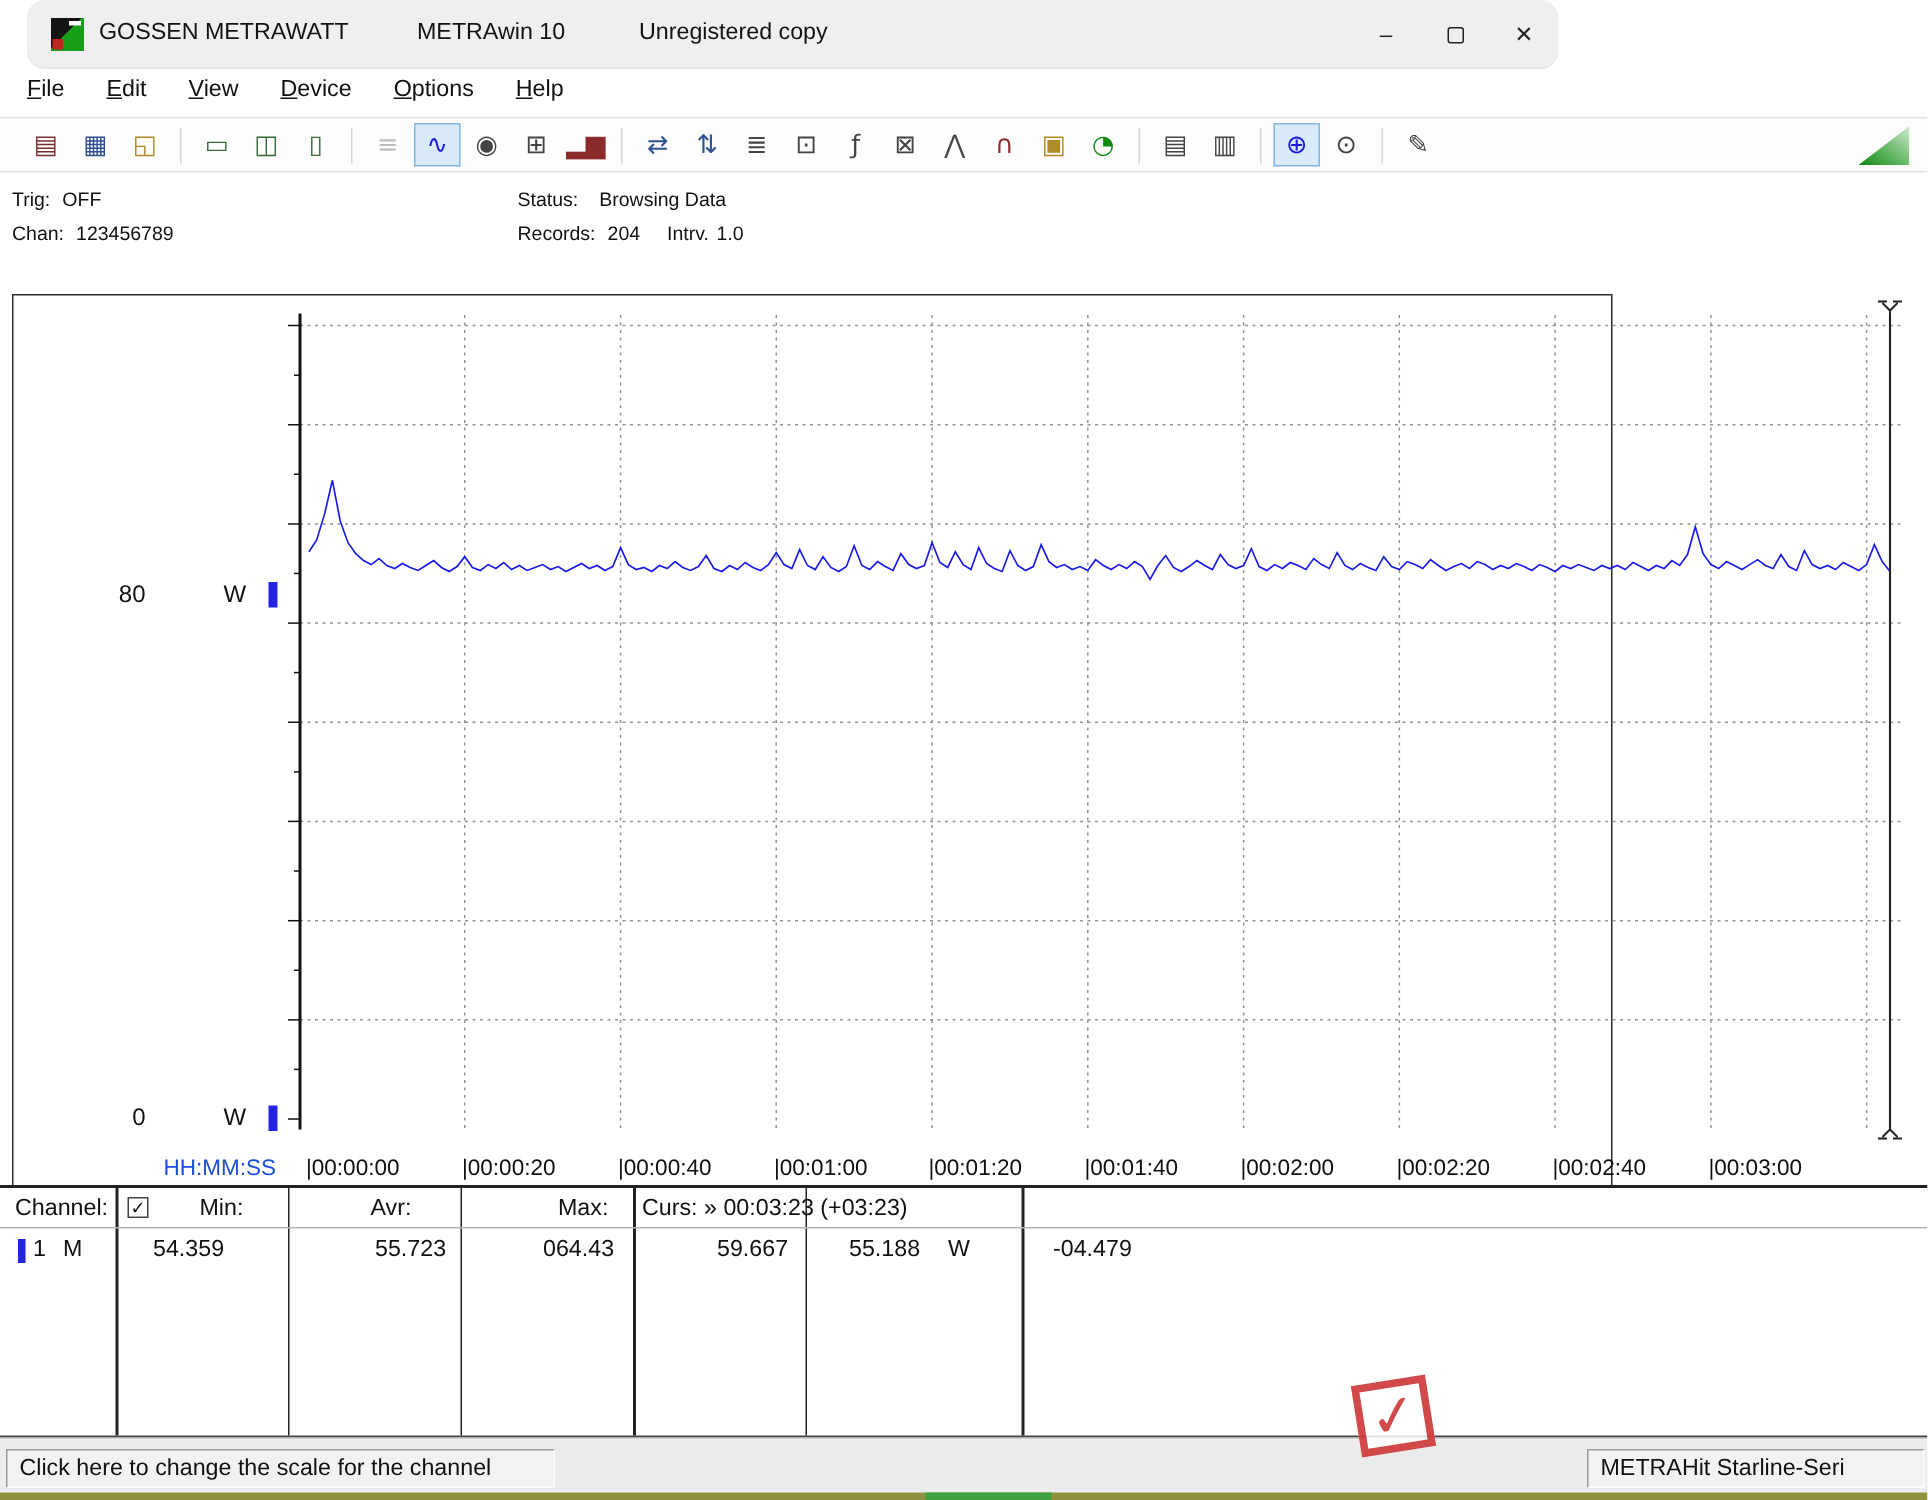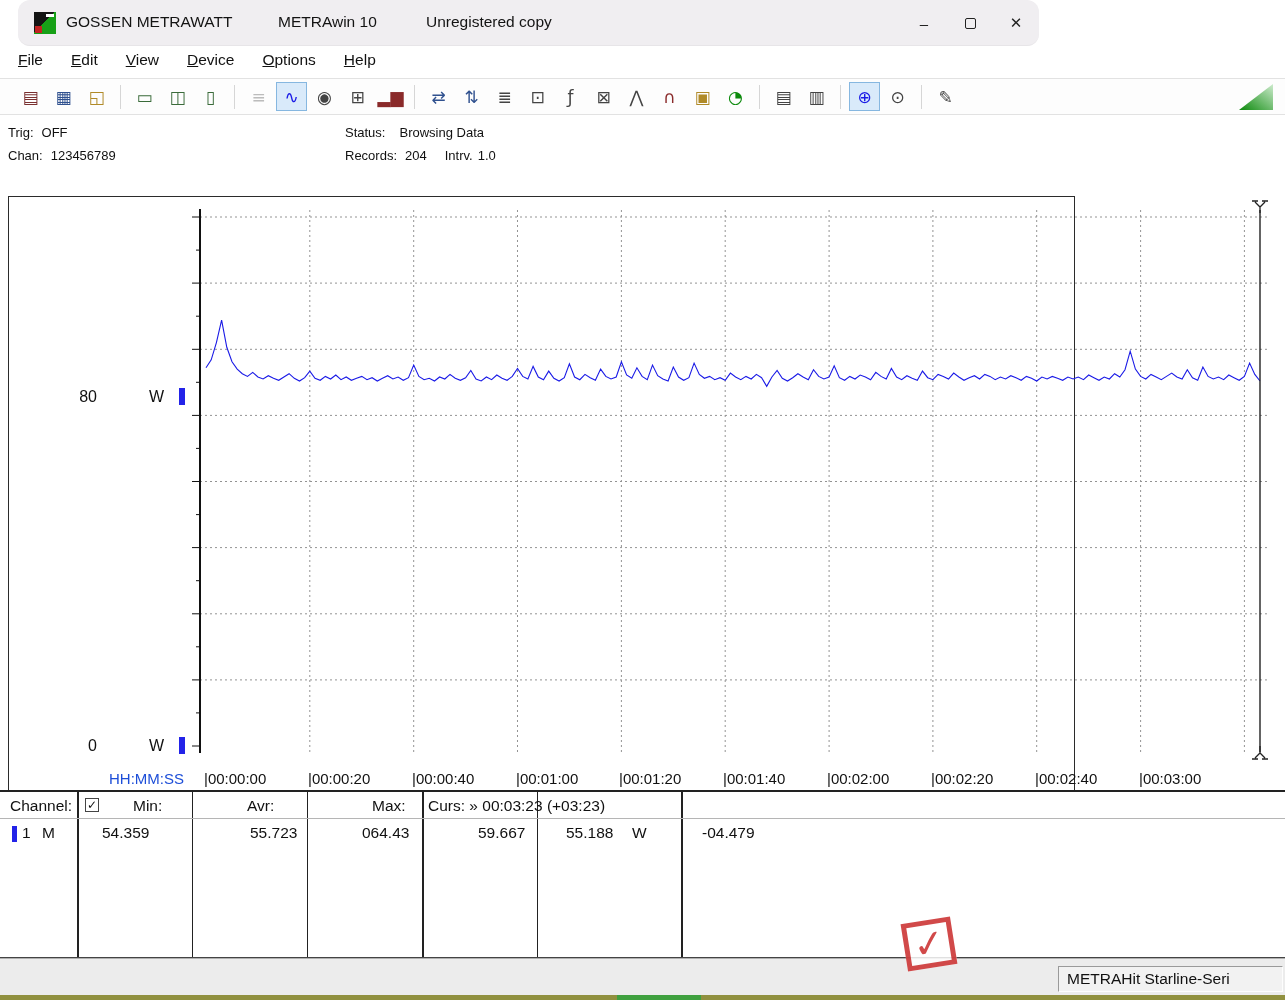--- a/index.html
+++ b/index.html
@@ -253,20 +253,21 @@
   <span class="tcell" style="left:102px; top:32px;">54.359</span>
   <span class="tcell" style="left:250px; top:32px;">55.723</span>
   <span class="tcell" style="left:362px; top:32px;">064.43</span>
   <span class="tcell" style="left:478px; top:32px;">59.667</span>
   <span class="tcell" style="left:566px; top:32px;">55.188</span>
   <span class="tcell" style="left:632px; top:32px;">W</span>
   <span class="tcell" style="left:702px; top:32px;">-04.479</span>
 </div>
 
 <div class="statusbar">
+  <div class="sb-cell" style="left:4px; width:366px;">Click here to change the scale for the channel</div>
   <div class="sb-cell" style="left:1058px; width:225px;">METRAHit Starline-Seri</div>
 </div>
 <div class="bstrip">
   <div class="bstrip-green"></div>
 </div>
 
 <div class="wm">
   <div class="wm-box">✓</div>
 </div>
 

